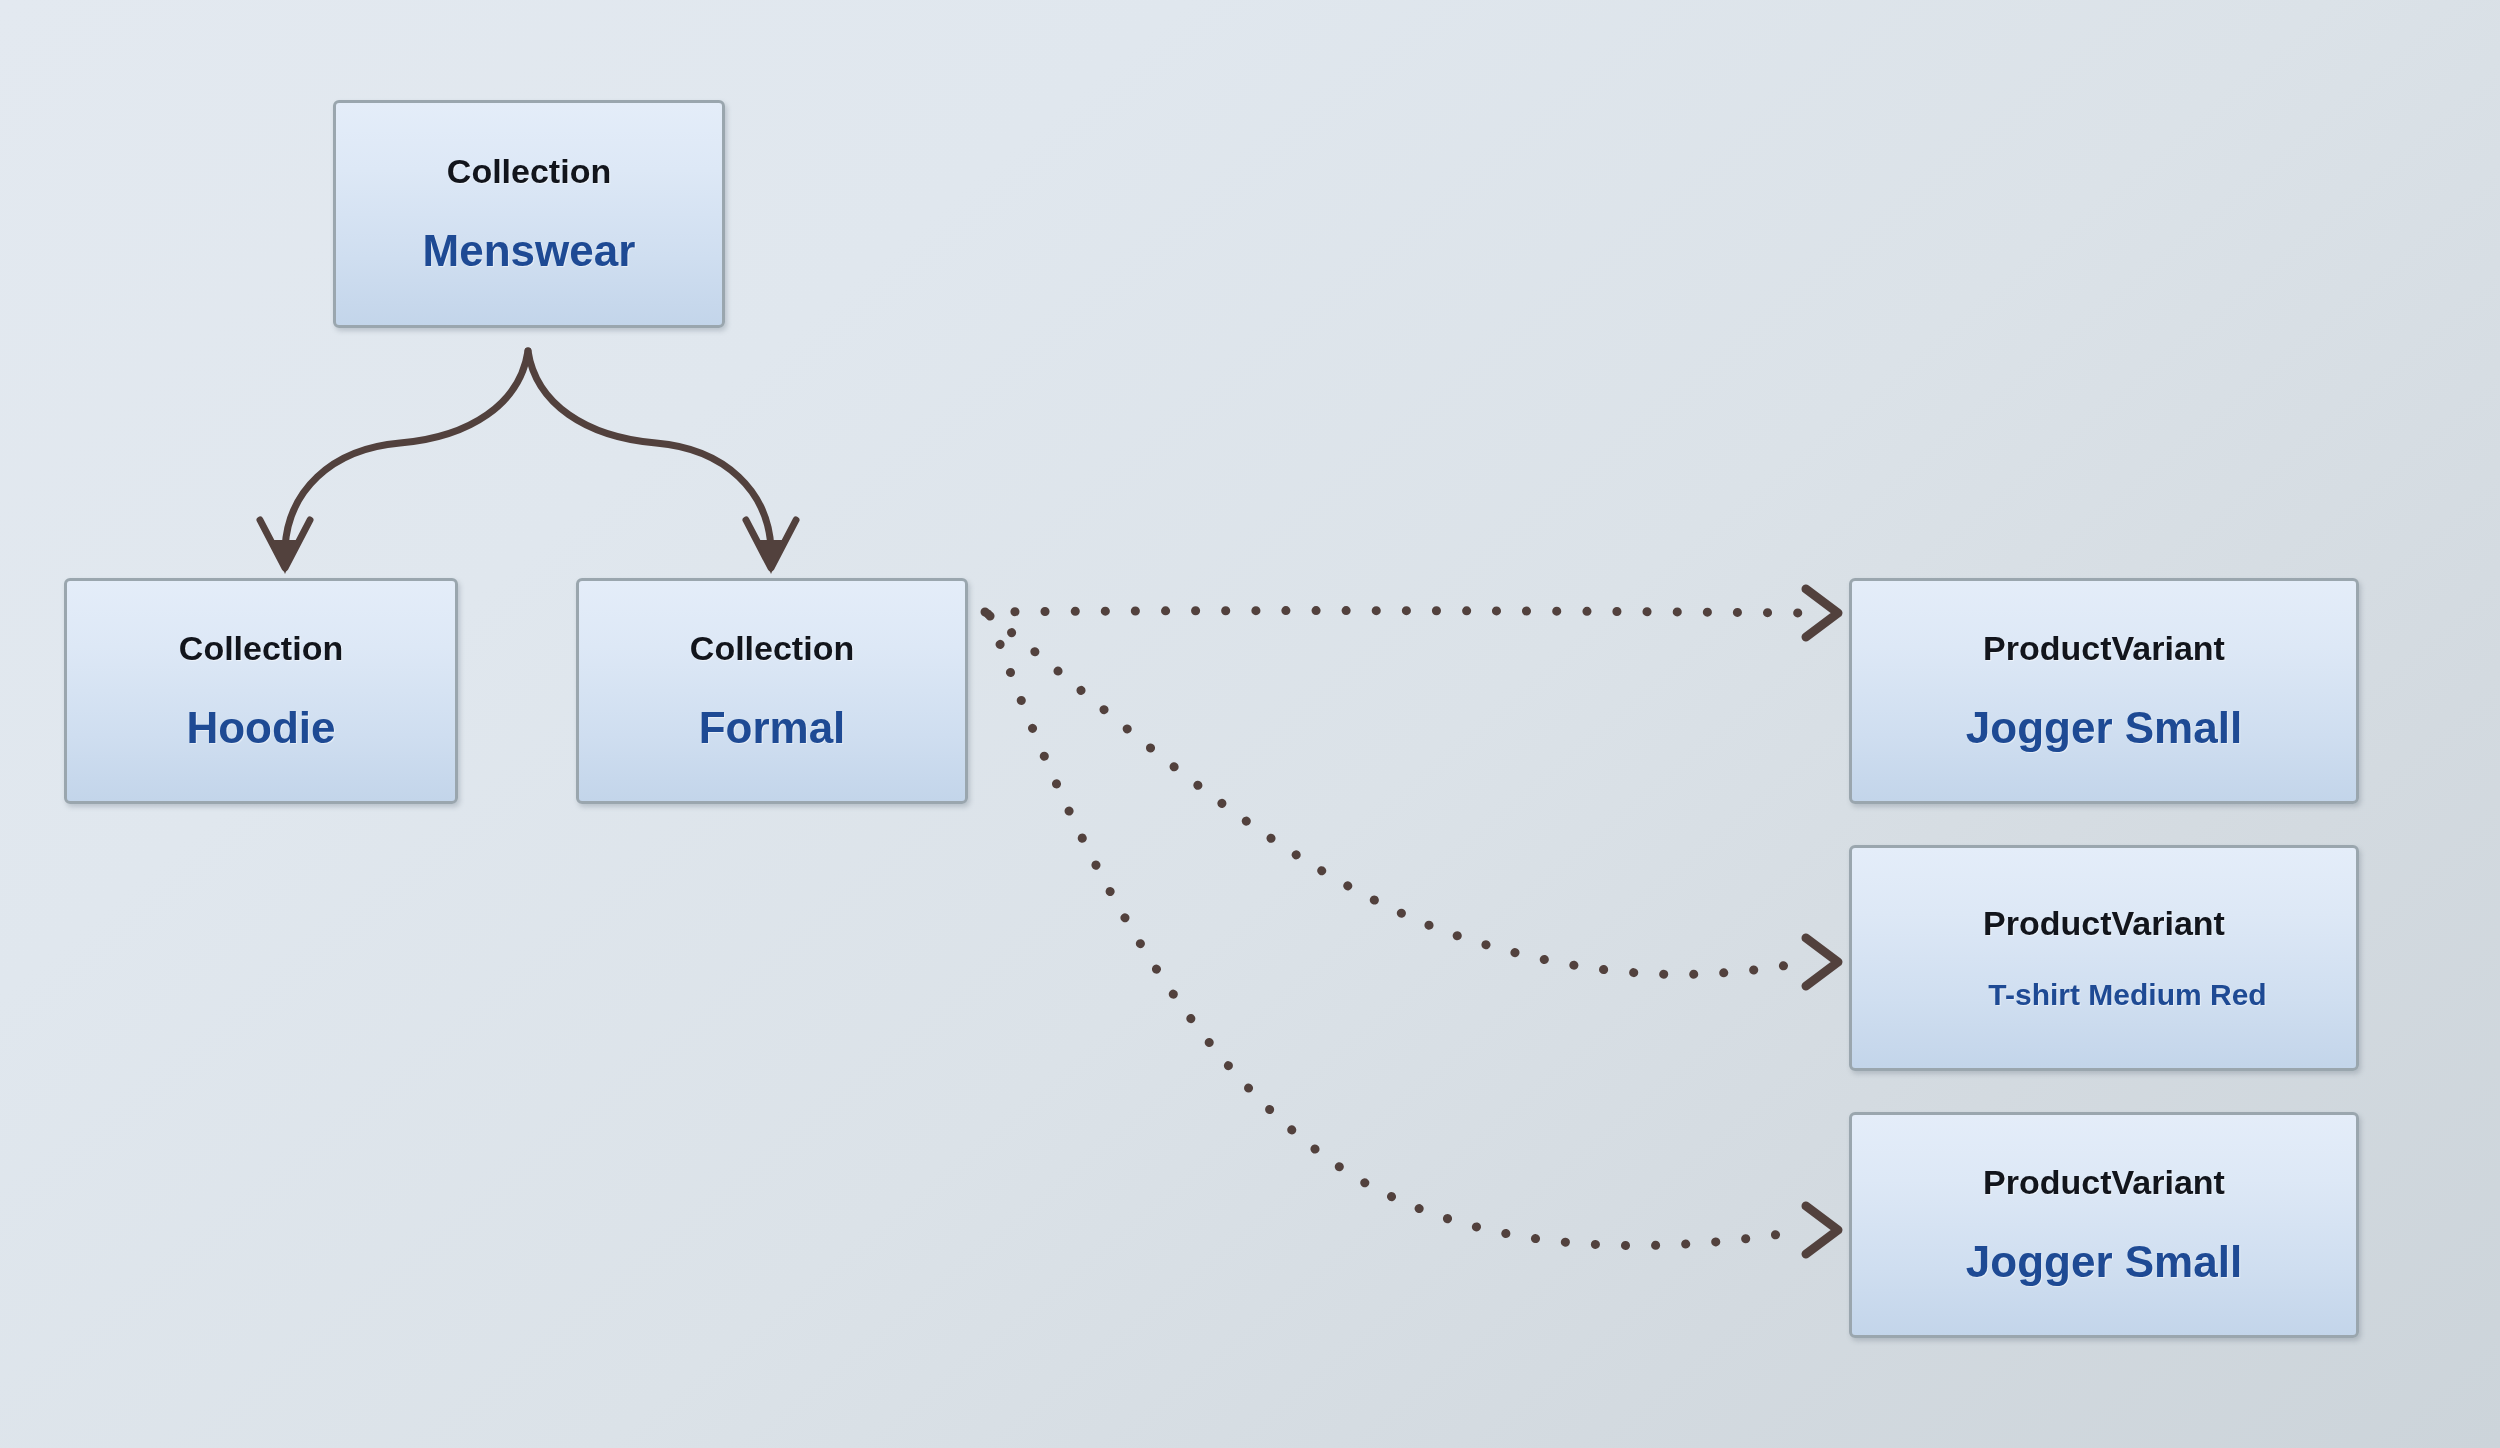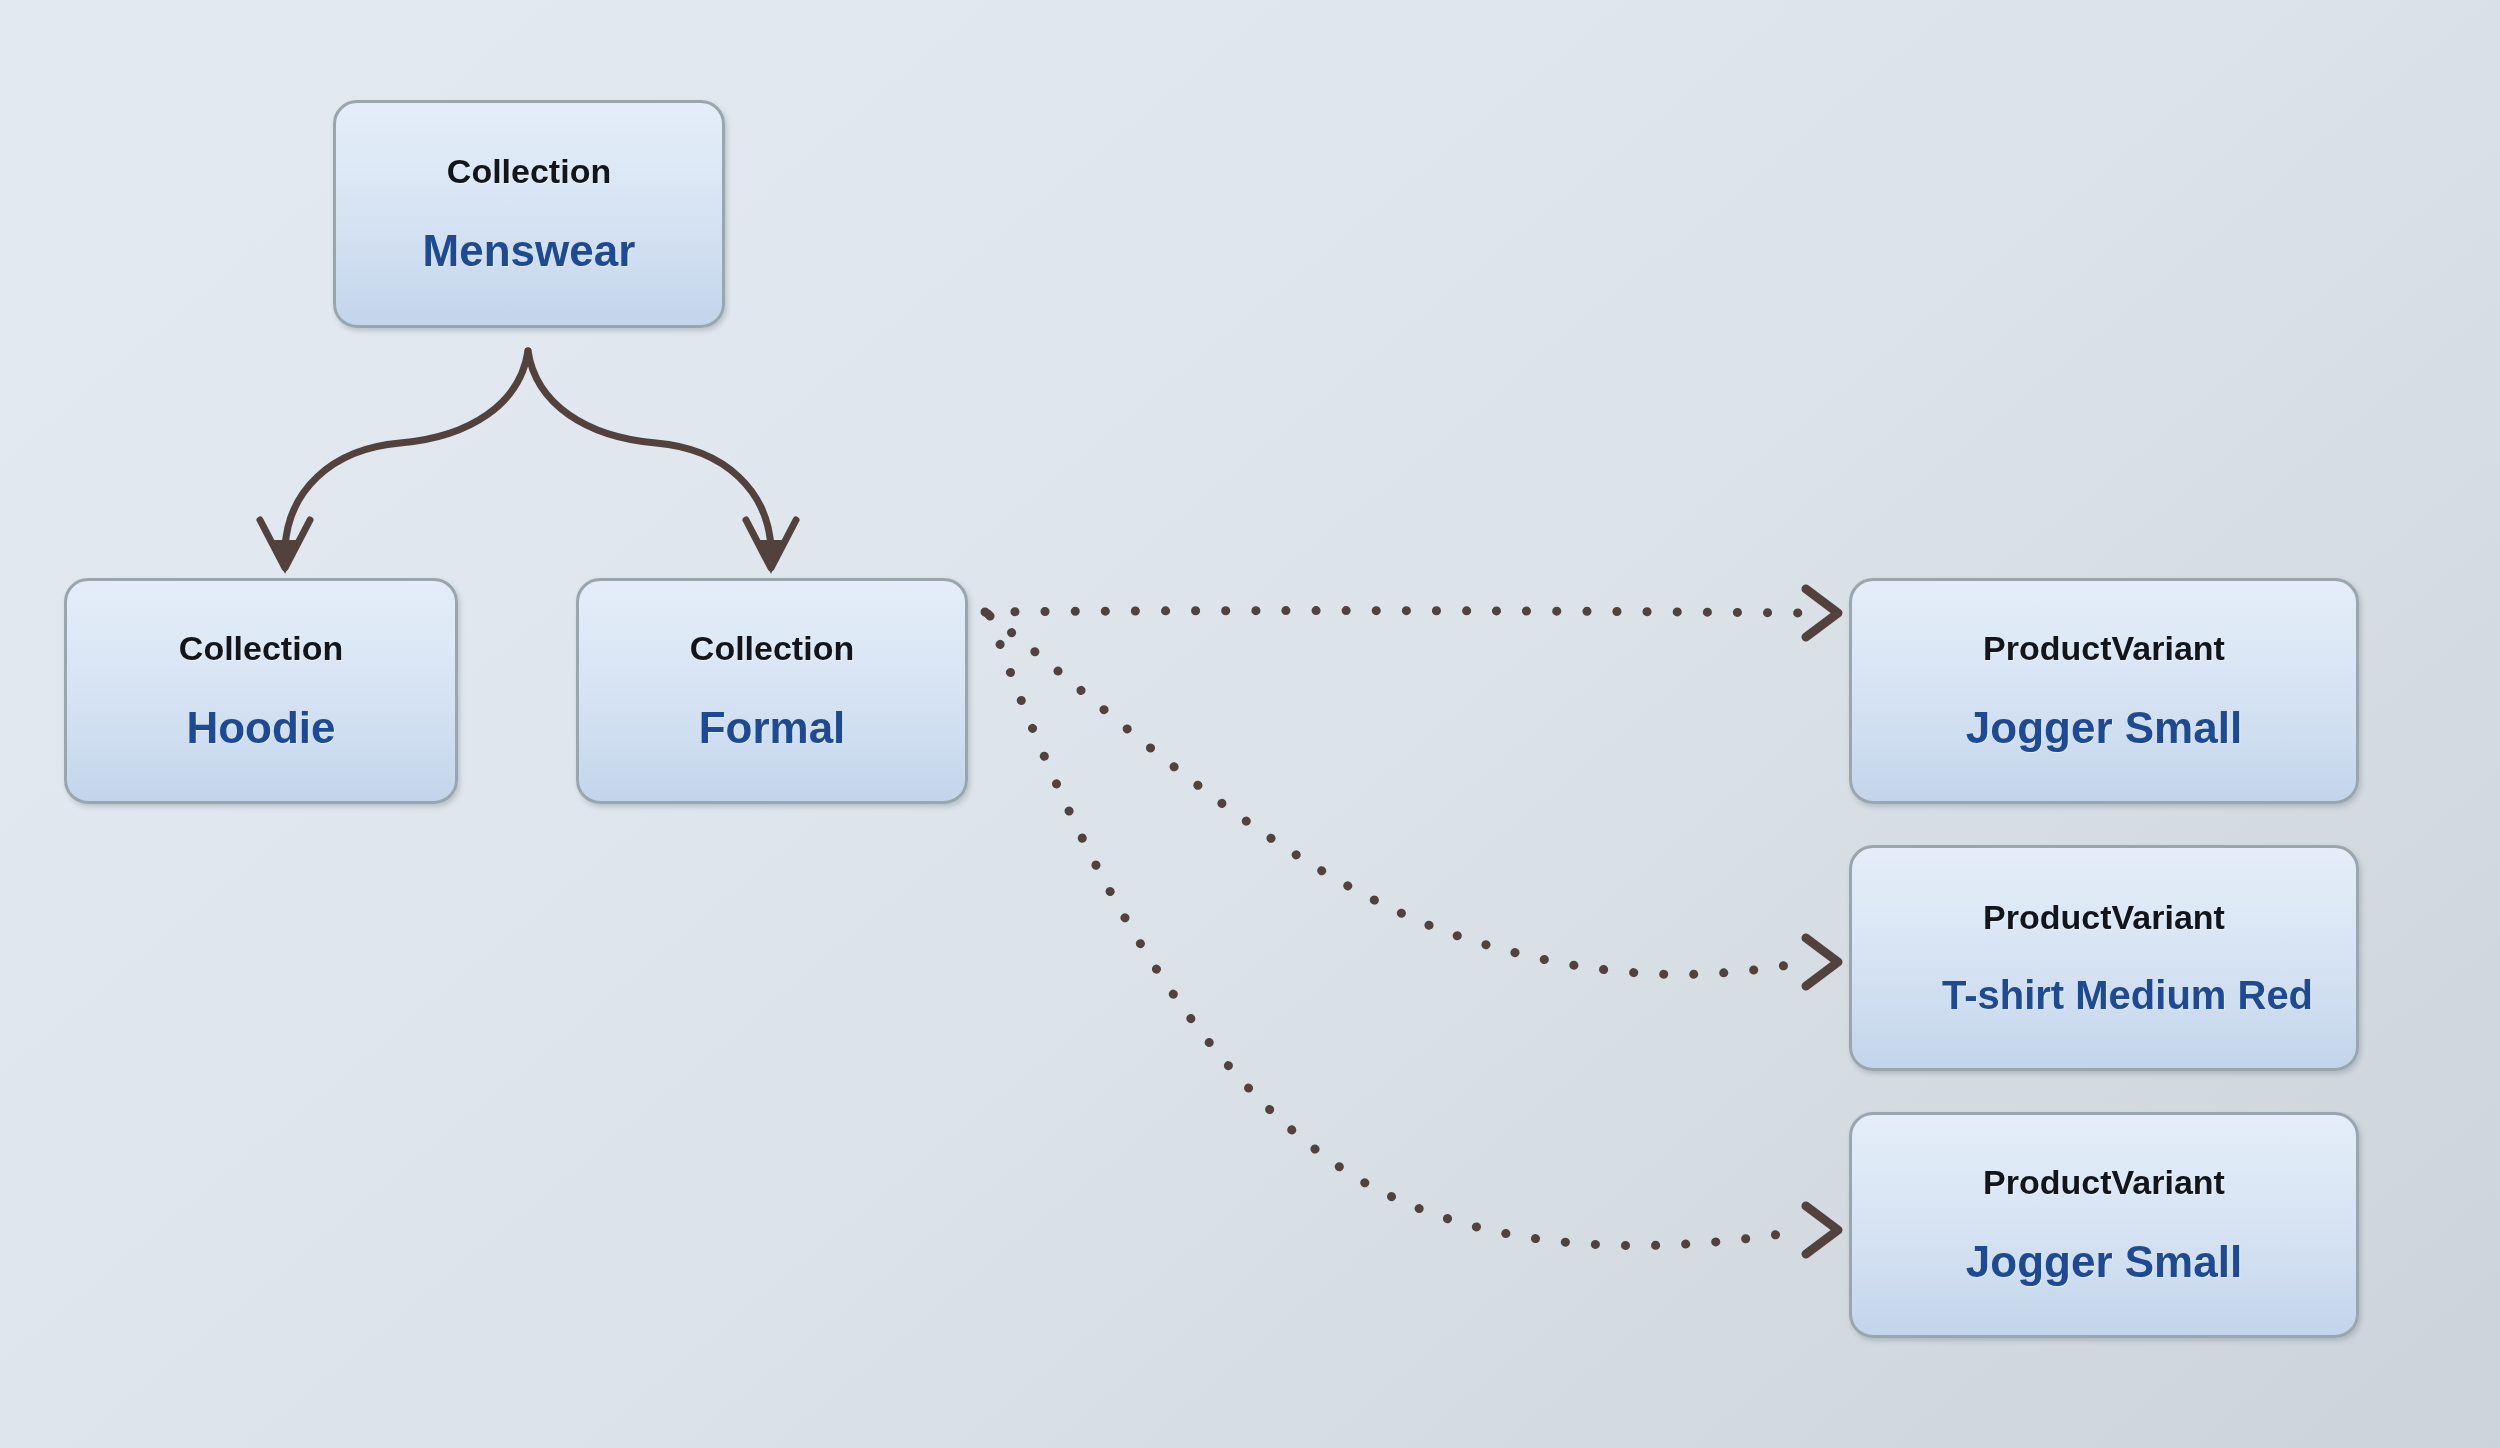--- a/index.html
+++ b/index.html
@@ -23,21 +23,21 @@
     left: 0;
     top: 0;
     width: 2500px;
     height: 1448px;
     pointer-events: none;
   }
   .node {
     position: absolute;
     box-sizing: border-box;
     border: 3px solid #9aa6ae;
-    border-radius: 24px;
+    border-radius: 6px;
     background: linear-gradient(180deg, #e4edf9 0%, #dde8f6 30%, #cfdef0 70%, #c3d5ea 100%);
     box-shadow: 2px 3px 5px rgba(90, 105, 120, 0.28);
     display: flex;
     flex-direction: column;
     align-items: center;
     justify-content: center;
     text-align: center;
     padding: 6px 10px;
   }
   .node-type {
@@ -56,21 +56,21 @@
     text-shadow: 1px 1px 1px rgba(255,255,255,0.5);
   }
   
   #node-menswear { left: 333px;  top: 100px;  width: 392px; height: 228px; }
   #node-formal   { left: 64px;   top: 578px;  width: 394px; height: 226px; }
   #node-casual   { left: 576px;  top: 578px;  width: 392px; height: 226px; }
   #node-hoodie   { left: 1849px; top: 578px;  width: 510px; height: 226px; }
   #node-tshirt   { left: 1849px; top: 845px;  width: 510px; height: 226px; }
   #node-jogger   { left: 1849px; top: 1112px; width: 510px; height: 226px; }
 
-  #node-tshirt .node-label { font-size: 40px; margin-left: 47px; }
+  #node-tshirt .node-label { font-size: 30px; margin-left: 47px; }
 </style>
 </head>
 <body>
 
 <div id="canvas">
 
   <svg id="edge-layer" viewBox="0 0 2500 1448" width="2500" height="1448" xmlns="http://www.w3.org/2000/svg">
     <defs>
       <marker id="tri" viewBox="0 0 12 12" refX="7" refY="6" markerWidth="5" markerHeight="5" orient="auto-start-reverse">
         <path d="M 1 1 L 11 6 L 1 11 L 3.2 6 Z" fill="#52413d"></path>

